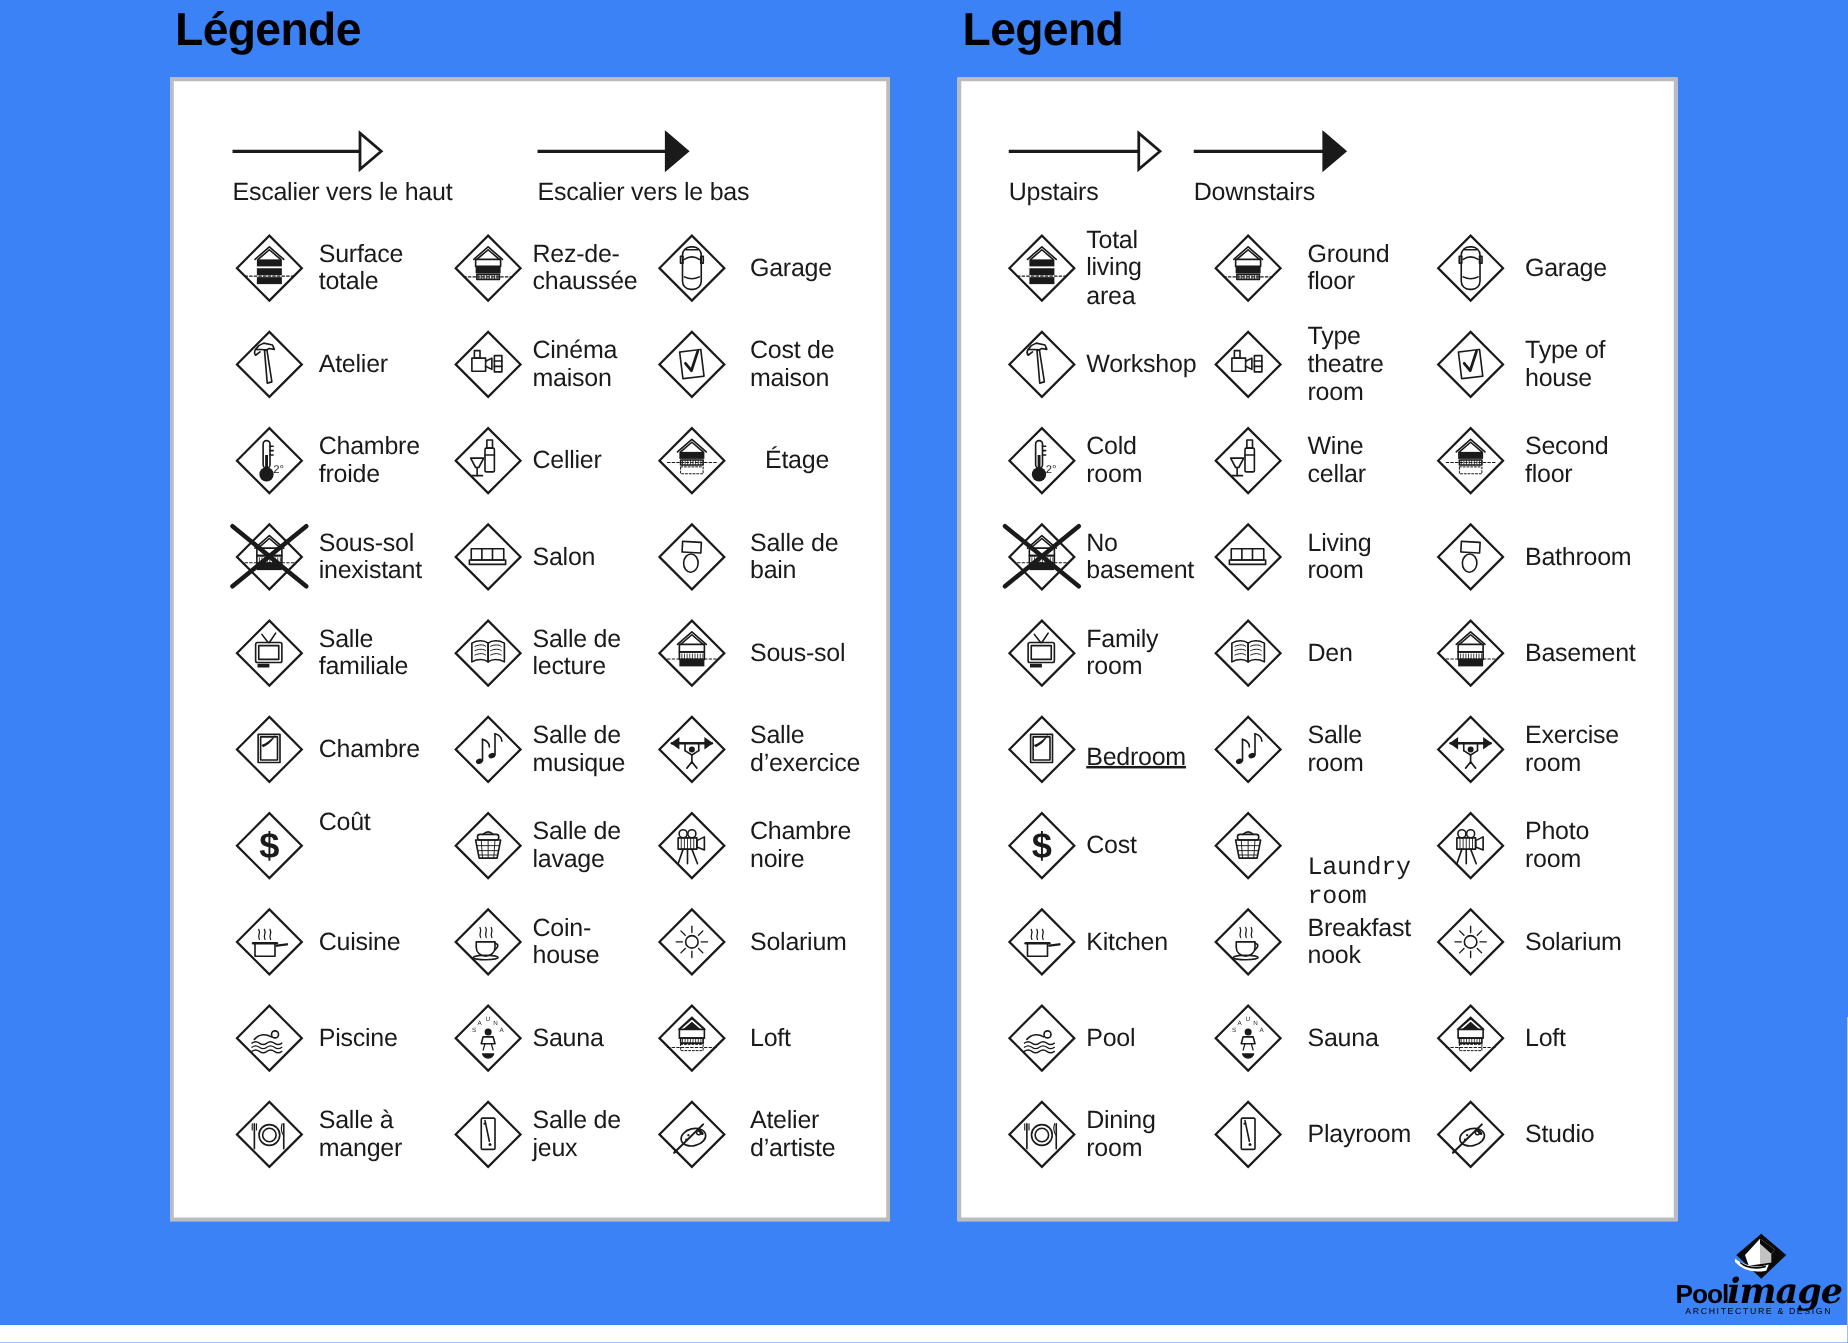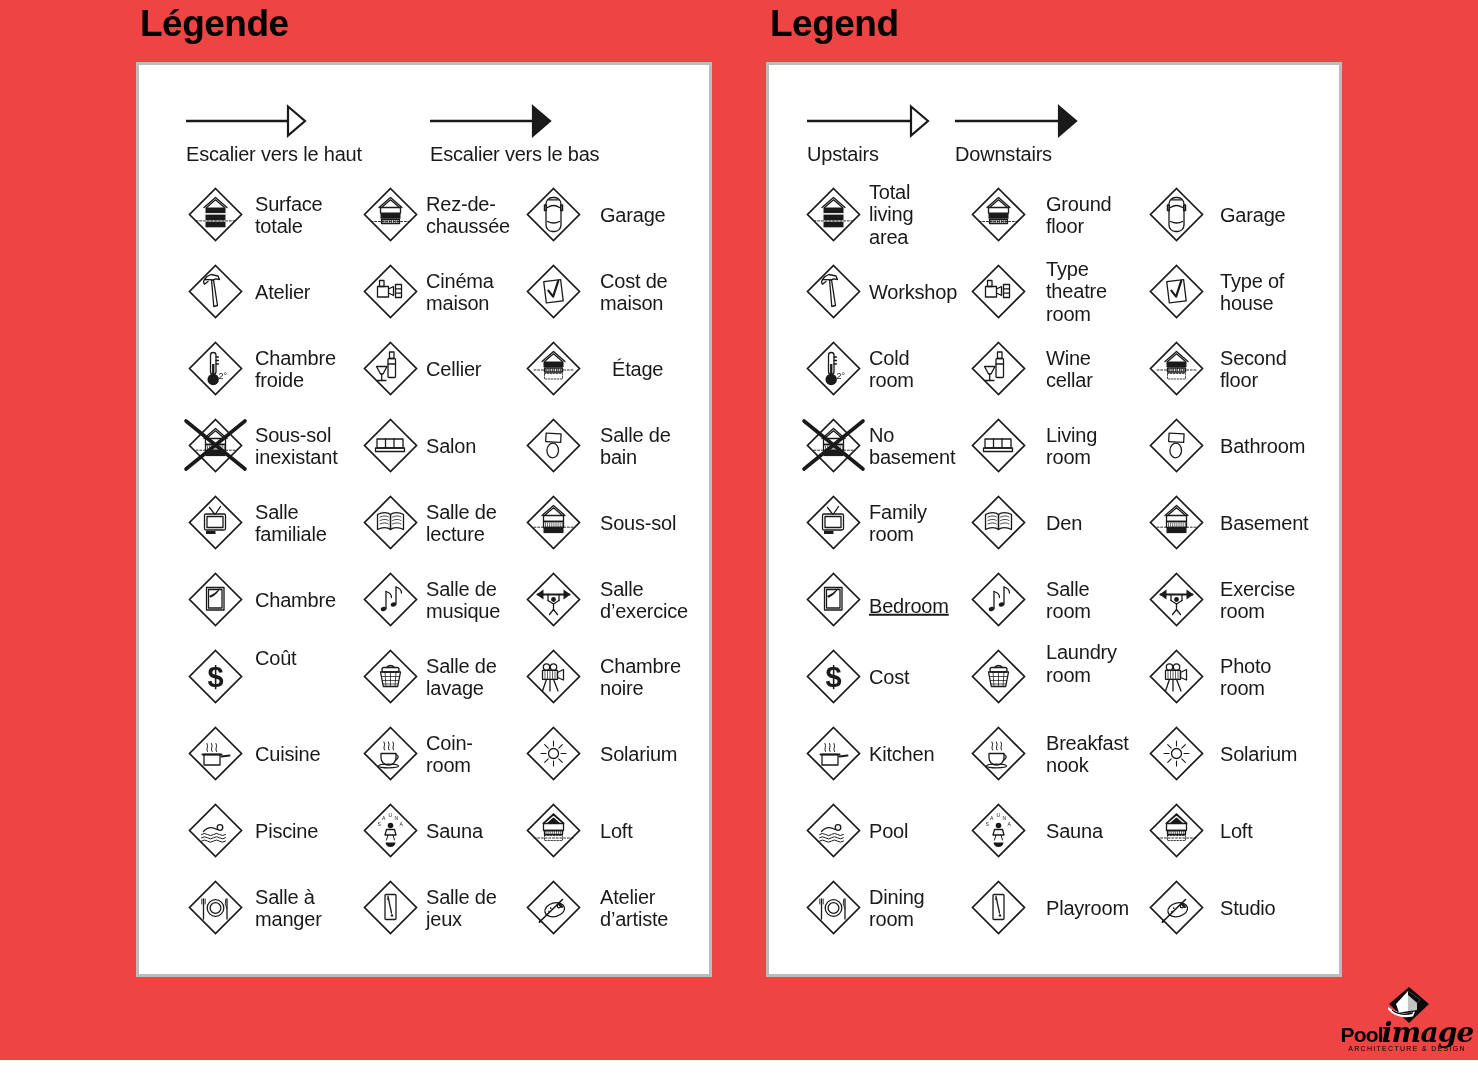--- a/index.html
+++ b/index.html
@@ -1,16 +1,16 @@
 <!DOCTYPE html>
 <html><head>
 <meta charset="utf-8">
 <style>
   html,body{margin:0;padding:0;background:#ffffff;}
-  .page{position:relative;width:1478px;height:1060px;background:#ef4444;overflow:hidden;
+  .page{position:relative;width:1478px;height:1060px;background:#3b82f6;overflow:hidden;
         font-family:"Liberation Sans",sans-serif;color:#1a1a1a;}
   .panel-title{position:absolute;top:2px;margin:0;font-size:37px;font-weight:700;
                letter-spacing:-0.5px;color:#000;line-height:44px;}
   .panel-box{position:absolute;top:62px;width:570px;height:909px;border:3px solid #bcbcbc;
              background:#ffffff;}
   .stair{position:absolute;}
   .stair svg{display:block;overflow:visible;}
   .stair-label{position:absolute;font-size:20px;line-height:23px;letter-spacing:-0.2px;color:#1a1a1a;}
   .item-icon{position:absolute;width:57px;height:57px;}
   .item-icon svg{display:block;overflow:visible;}
@@ -359,21 +359,21 @@
             <polygon points="28.5,2.5 54.5,28.5 28.5,54.5 2.5,28.5" fill="#ffffff" stroke="#1a1a1a" stroke-width="1.7"></polygon>
             <g stroke="#1a1a1a" fill="none" stroke-width="1.3" stroke-linecap="round" stroke-linejoin="round">
               <path d="M19,28.5 h15 v4.5 a7.5,7 0 0 1 -15,0 z"></path>
               <path d="M34,29.5 q4.5,1.5 0,5.5"></path>
               <ellipse cx="26.5" cy="41" rx="10" ry="1.8"></ellipse>
               <path d="M22.5,25 c-2,-3 1.5,-4.5 -0.5,-8 M27,25 c-2,-3 1.5,-4.5 -0.5,-8 M31.5,25 c-2,-3 1.5,-4.5 -0.5,-8" stroke-width="1"></path>
             </g>
           </svg>
         </div>
         <div class="item-label" style="left: 287px; top: 688.5px;">Coin-
-room</div>
+house</div>
         <div class="item-icon" style="left: 385.5px; top: 660px;">
           <svg width="57" height="57" viewBox="0 0 57 57">
             <polygon points="28.5,2.5 54.5,28.5 28.5,54.5 2.5,28.5" fill="#ffffff" stroke="#1a1a1a" stroke-width="1.7"></polygon>
             <g stroke="#1a1a1a" fill="none" stroke-width="1.3" stroke-linecap="round" stroke-linejoin="round">
               <circle cx="28.5" cy="28.5" r="5"></circle>
               <path d="M36,28.5 h5 M21,28.5 h-5 M28.5,21 v-5 M28.5,36 v5 M33.8,23.2 l3.5,-3.5 M23.2,23.2 l-3.5,-3.5 M33.8,33.8 l3.5,3.5 M23.2,33.8 l-3.5,3.5" stroke-width="1.1"></path>
             </g>
           </svg>
         </div>
         <div class="item-label" style="left: 461px; top: 688.5px;">Solarium</div>
@@ -762,21 +762,21 @@
             <polygon points="28.5,2.5 54.5,28.5 28.5,54.5 2.5,28.5" fill="#ffffff" stroke="#1a1a1a" stroke-width="1.7"></polygon>
             <g stroke="#1a1a1a" fill="none" stroke-width="1.3" stroke-linecap="round" stroke-linejoin="round">
               <rect x="20" y="19.5" width="17" height="4.5" rx="2"></rect>
               <path d="M24.5,19.5 Q28.5,15.5 32.5,19.5"></path>
               <path d="M18.5,24 h20 l-2.8,14.5 h-14.4 z"></path>
               <path d="M19.5,28.5 h18 M20.3,32.5 h16.4 M21,36 h15" stroke-width="0.75"></path>
               <path d="M23,24 l1,14.5 M28.5,24 v14.5 M34,24 l-1,14.5" stroke-width="0.75"></path>
             </g>
           </svg>
         </div>
-        <div class="item-label" style="left: 277px; top: 598px;">Laundry
+        <div class="item-label" style="left: 277px; top: 642px; font-family: Liberation Mono, monospace;">Laundry
 room</div>
         <div class="item-icon" style="left: 378.5px; top: 583px;">
           <svg width="57" height="57" viewBox="0 0 57 57">
             <polygon points="28.5,2.5 54.5,28.5 28.5,54.5 2.5,28.5" fill="#ffffff" stroke="#1a1a1a" stroke-width="1.7"></polygon>
             <g stroke="#1a1a1a" fill="none" stroke-width="1.3" stroke-linecap="round" stroke-linejoin="round">
               <circle cx="21.5" cy="19" r="3.2"></circle>
               <circle cx="28.5" cy="19" r="3.2"></circle>
               <rect x="17.5" y="22.3" width="15" height="9"></rect>
               <path d="M20,22.3 v9 M22.5,22.3 v9 M25,22.3 v9 M27.5,22.3 v9 M30,22.3 v9" stroke-width="0.7"></path>
               <polygon points="32.5,24.5 38.5,21.5 38.5,32 32.5,29.5"></polygon>

